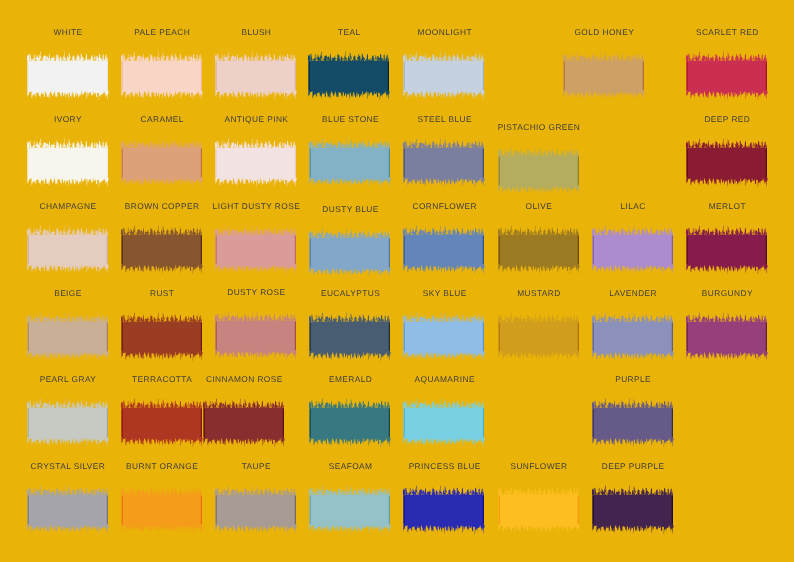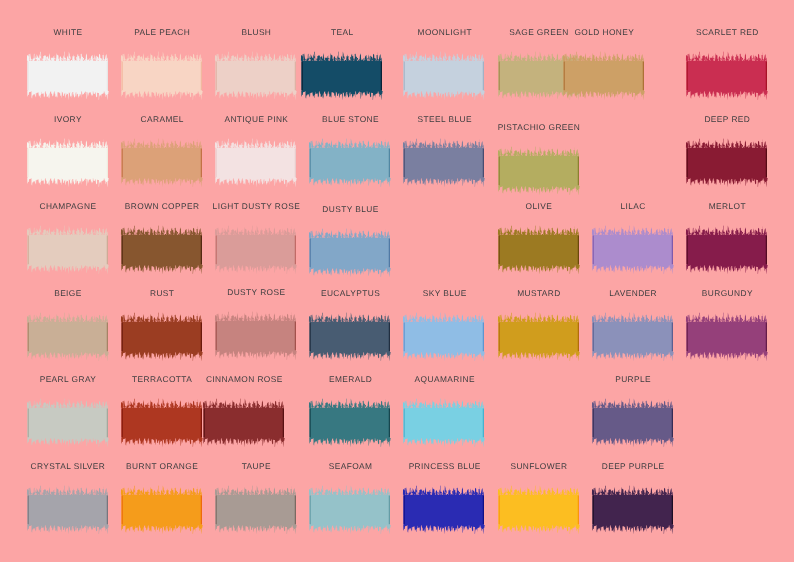--- a/index.html
+++ b/index.html
@@ -8,21 +8,21 @@
     padding: 0;
     width: 794px;
     height: 562px;
     overflow: hidden;
     background: #ffffff;
   }
   #palette-board {
     position: relative;
     width: 794px;
     height: 562px;
-    background: #fca5a5;
+    background: #eab308;
   }
   .swatch-cell {
     position: absolute;
     width: 83.4px;
   }
   .swatch-label {
     font-family: "Liberation Sans", sans-serif;
     font-size: 8.35px;
     letter-spacing: 0.42px;
     text-indent: 0.42px;
@@ -80,41 +80,34 @@
         <use href="#bedge" class="edge-shade" fill="#F8D5C4"></use>
       </svg>
 </div>
 <div class="swatch-cell" style="left:214.05px;top:27.20px">
 <div class="swatch-label">BLUSH</div>
 <svg class="swatch-brush" width="83.4" height="52" viewBox="0 0 83.4 52" preserveAspectRatio="none" aria-hidden="true">
         <use href="#bstroke" fill="#EDD0C7"></use>
         <use href="#bedge" class="edge-shade" fill="#EDD0C7"></use>
       </svg>
 </div>
-<div class="swatch-cell" style="left:300px;top:27.20px">
+<div class="swatch-cell" style="left:307px;top:27.20px">
 <div class="swatch-label">TEAL</div>
 <svg class="swatch-brush" width="83.4" height="52" viewBox="0 0 83.4 52" preserveAspectRatio="none" aria-hidden="true">
         <use href="#bstroke" fill="#144C67"></use>
         <use href="#bedge" class="edge-shade" fill="#144C67"></use>
       </svg>
 </div>
 <div class="swatch-cell" style="left:402.45px;top:27.20px">
 <div class="swatch-label">MOONLIGHT</div>
 <svg class="swatch-brush" width="83.4" height="52" viewBox="0 0 83.4 52" preserveAspectRatio="none" aria-hidden="true">
         <use href="#bstroke" fill="#C5D1DE"></use>
         <use href="#bedge" class="edge-shade" fill="#C5D1DE"></use>
       </svg>
 </div>
-<div class="swatch-cell" style="left:496.65px;top:27.20px">
-<div class="swatch-label">SAGE GREEN</div>
-<svg class="swatch-brush" width="83.4" height="52" viewBox="0 0 83.4 52" preserveAspectRatio="none" aria-hidden="true">
-        <use href="#bstroke" fill="#C4B27D"></use>
-        <use href="#bedge" class="edge-shade" fill="#C4B27D"></use>
-      </svg>
-</div>
 <div class="swatch-cell" style="left:562px;top:27.20px">
 <div class="swatch-label">GOLD HONEY</div>
 <svg class="swatch-brush" width="83.4" height="52" viewBox="0 0 83.4 52" preserveAspectRatio="none" aria-hidden="true">
         <use href="#bstroke" fill="#CDA066"></use>
         <use href="#bedge" class="edge-shade" fill="#CDA066"></use>
       </svg>
 </div>
 <div class="swatch-cell" style="left:685.05px;top:27.20px">
 <div class="swatch-label">SCARLET RED</div>
 <svg class="swatch-brush" width="83.4" height="52" viewBox="0 0 83.4 52" preserveAspectRatio="none" aria-hidden="true">
@@ -192,20 +185,27 @@
         <use href="#bedge" class="edge-shade" fill="#DA9C99"></use>
       </svg>
 </div>
 <div class="swatch-cell" style="left:308.25px;top:204px">
 <div class="swatch-label">DUSTY BLUE</div>
 <svg class="swatch-brush" width="83.4" height="52" viewBox="0 0 83.4 52" preserveAspectRatio="none" aria-hidden="true">
         <use href="#bstroke" fill="#82A7C8"></use>
         <use href="#bedge" class="edge-shade" fill="#82A7C8"></use>
       </svg>
 </div>
+<div class="swatch-cell" style="left:402.45px;top:200.80px">
+<div class="swatch-label">CORNFLOWER</div>
+<svg class="swatch-brush" width="83.4" height="52" viewBox="0 0 83.4 52" preserveAspectRatio="none" aria-hidden="true">
+        <use href="#bstroke" fill="#6385B9"></use>
+        <use href="#bedge" class="edge-shade" fill="#6385B9"></use>
+      </svg>
+</div>
 <div class="swatch-cell" style="left:496.65px;top:200.80px">
 <div class="swatch-label">OLIVE</div>
 <svg class="swatch-brush" width="83.4" height="52" viewBox="0 0 83.4 52" preserveAspectRatio="none" aria-hidden="true">
         <use href="#bstroke" fill="#9C7A22"></use>
         <use href="#bedge" class="edge-shade" fill="#9C7A22"></use>
       </svg>
 </div>
 <div class="swatch-cell" style="left:590.85px;top:200.80px">
 <div class="swatch-label">LILAC</div>
 <svg class="swatch-brush" width="83.4" height="52" viewBox="0 0 83.4 52" preserveAspectRatio="none" aria-hidden="true">

